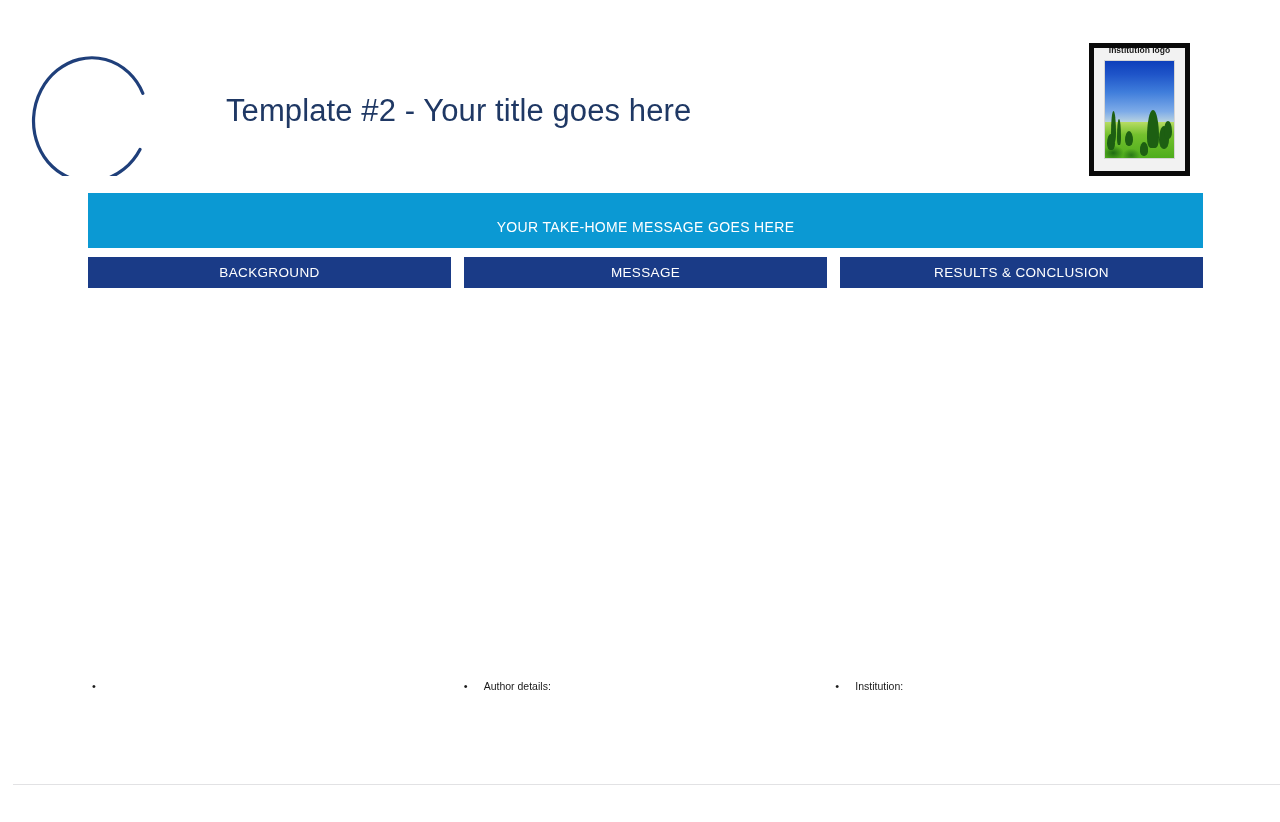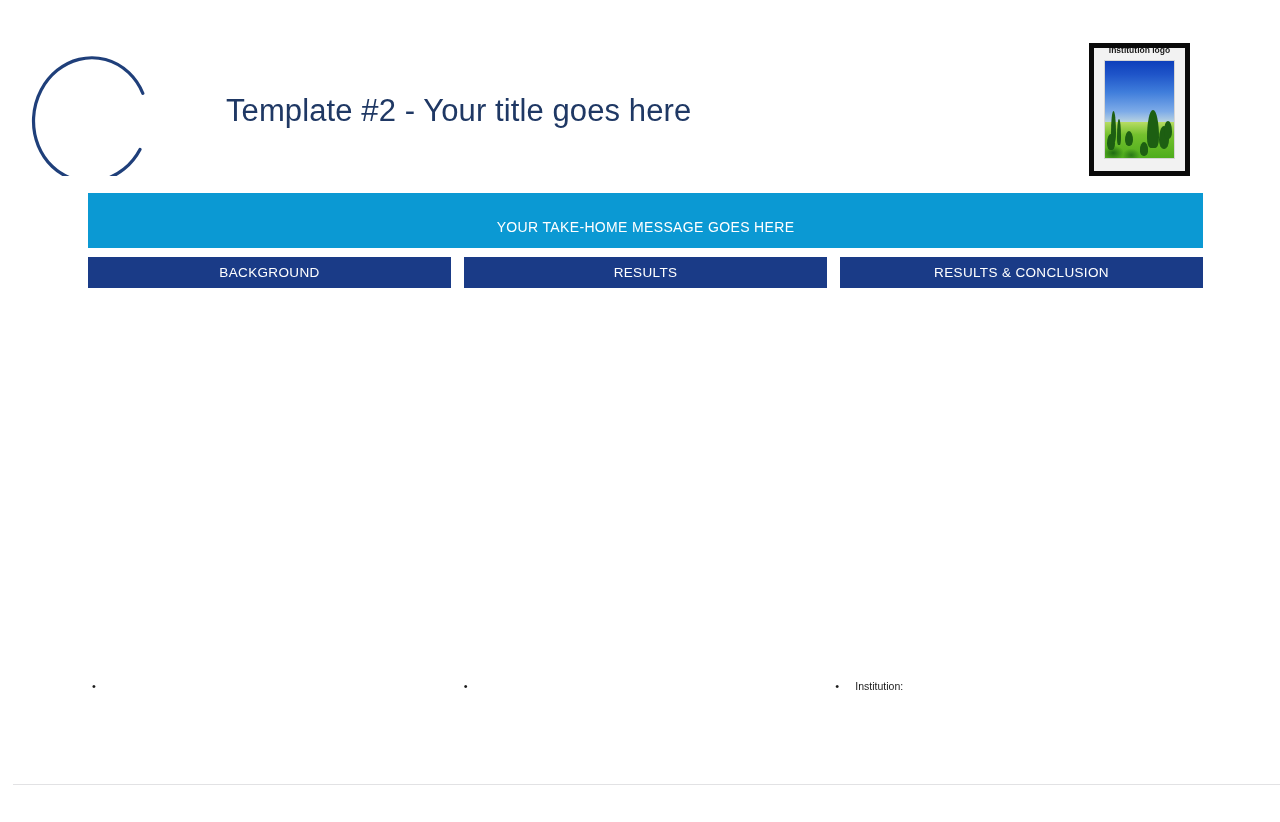--- a/index.html
+++ b/index.html
@@ -247,35 +247,36 @@
 
   <div class="takehome-bar">
     <span class="takehome-text">YOUR TAKE-HOME MESSAGE GOES HERE</span>
   </div>
 
   <div class="section-row">
     <div class="section-bar">
       <span class="section-bar-label">BACKGROUND</span>
     </div>
     <div class="section-bar">
-      <span class="section-bar-label">RESULTS</span>
+      <span class="section-bar-label">MESSAGE</span>
     </div>
     <div class="section-bar">
       <span class="section-bar-label">RESULTS &amp; CONCLUSION</span>
     </div>
   </div>
 
   <div class="body-canvas"></div>
 
   <div class="footnotes">
     <div class="footnote">
       <span class="bullet">•</span>
     </div>
     <div class="footnote">
       <span class="bullet">•</span>
+      <span class="fn-text">Author details:</span>
     </div>
     <div class="footnote">
       <span class="bullet">•</span>
       <span class="fn-text">Institution:</span>
     </div>
   </div>
 
   <div class="bottom-rule"></div>
 
 </div>

